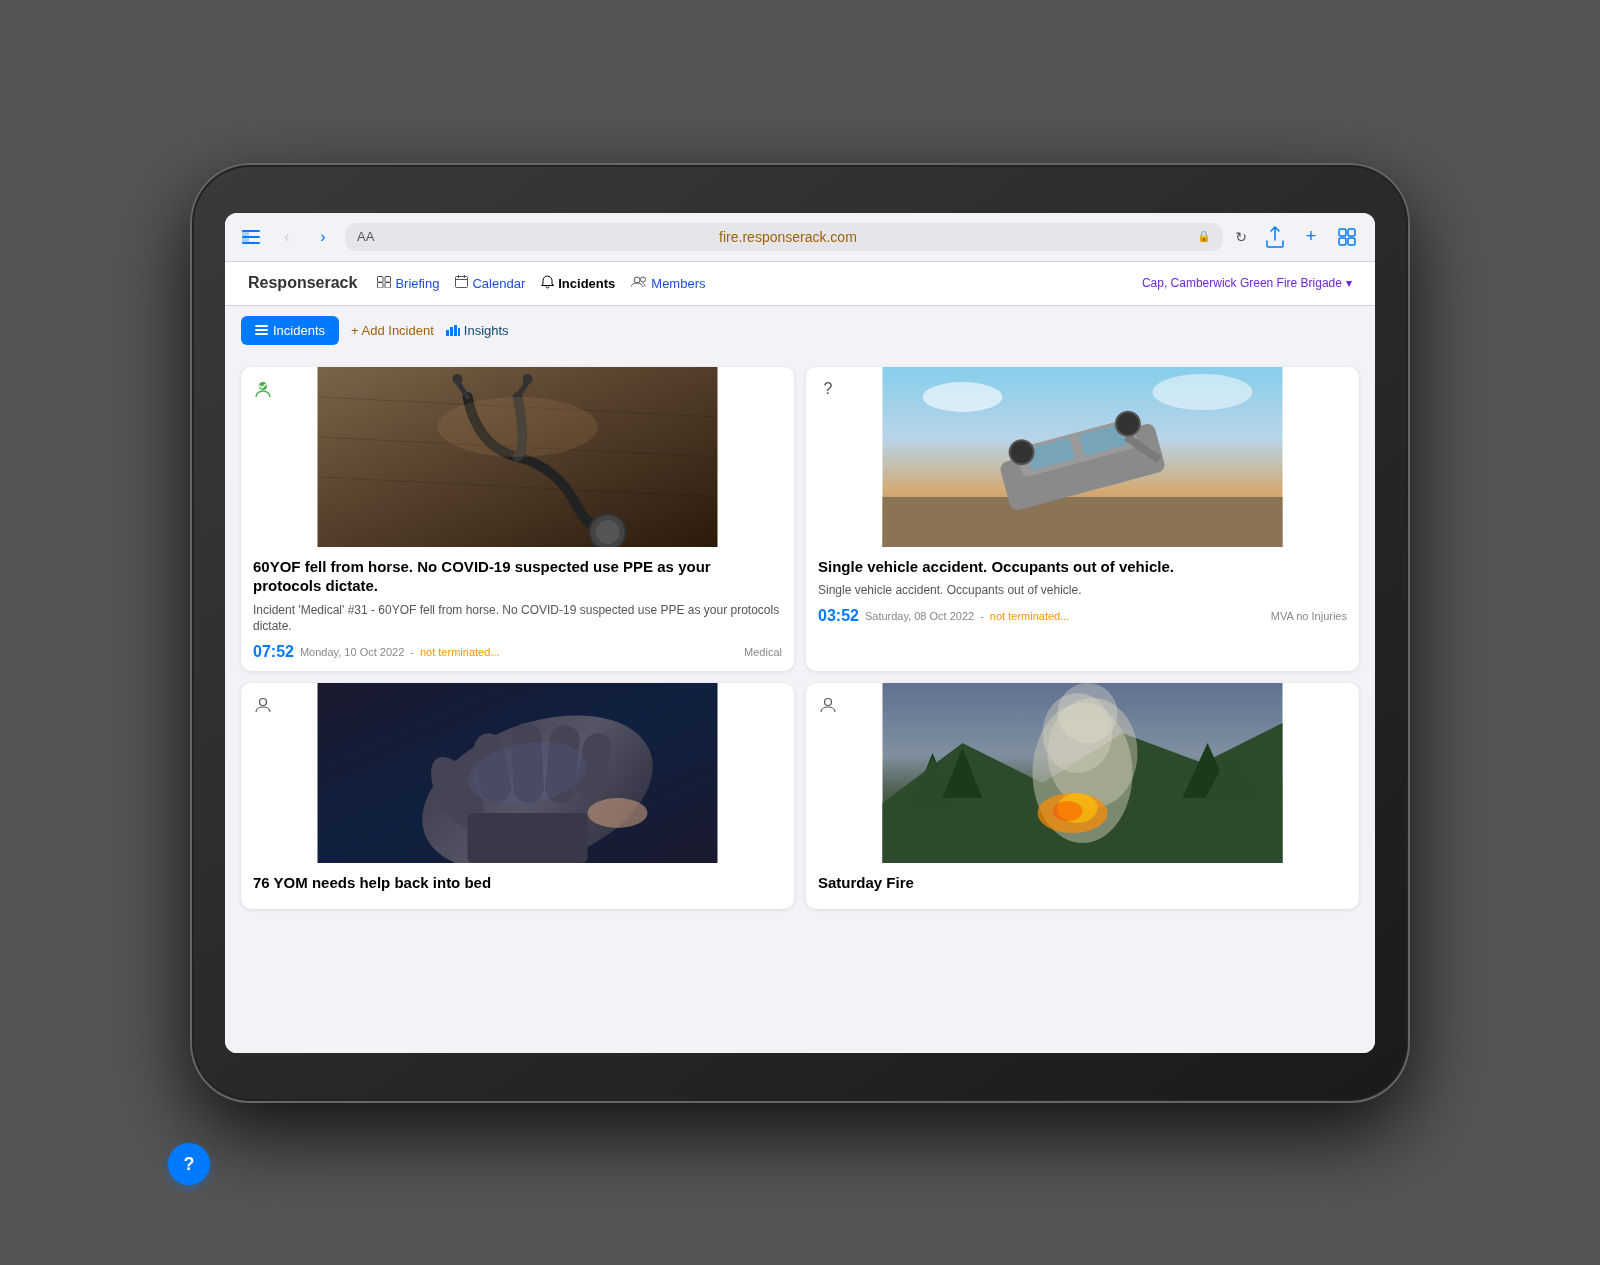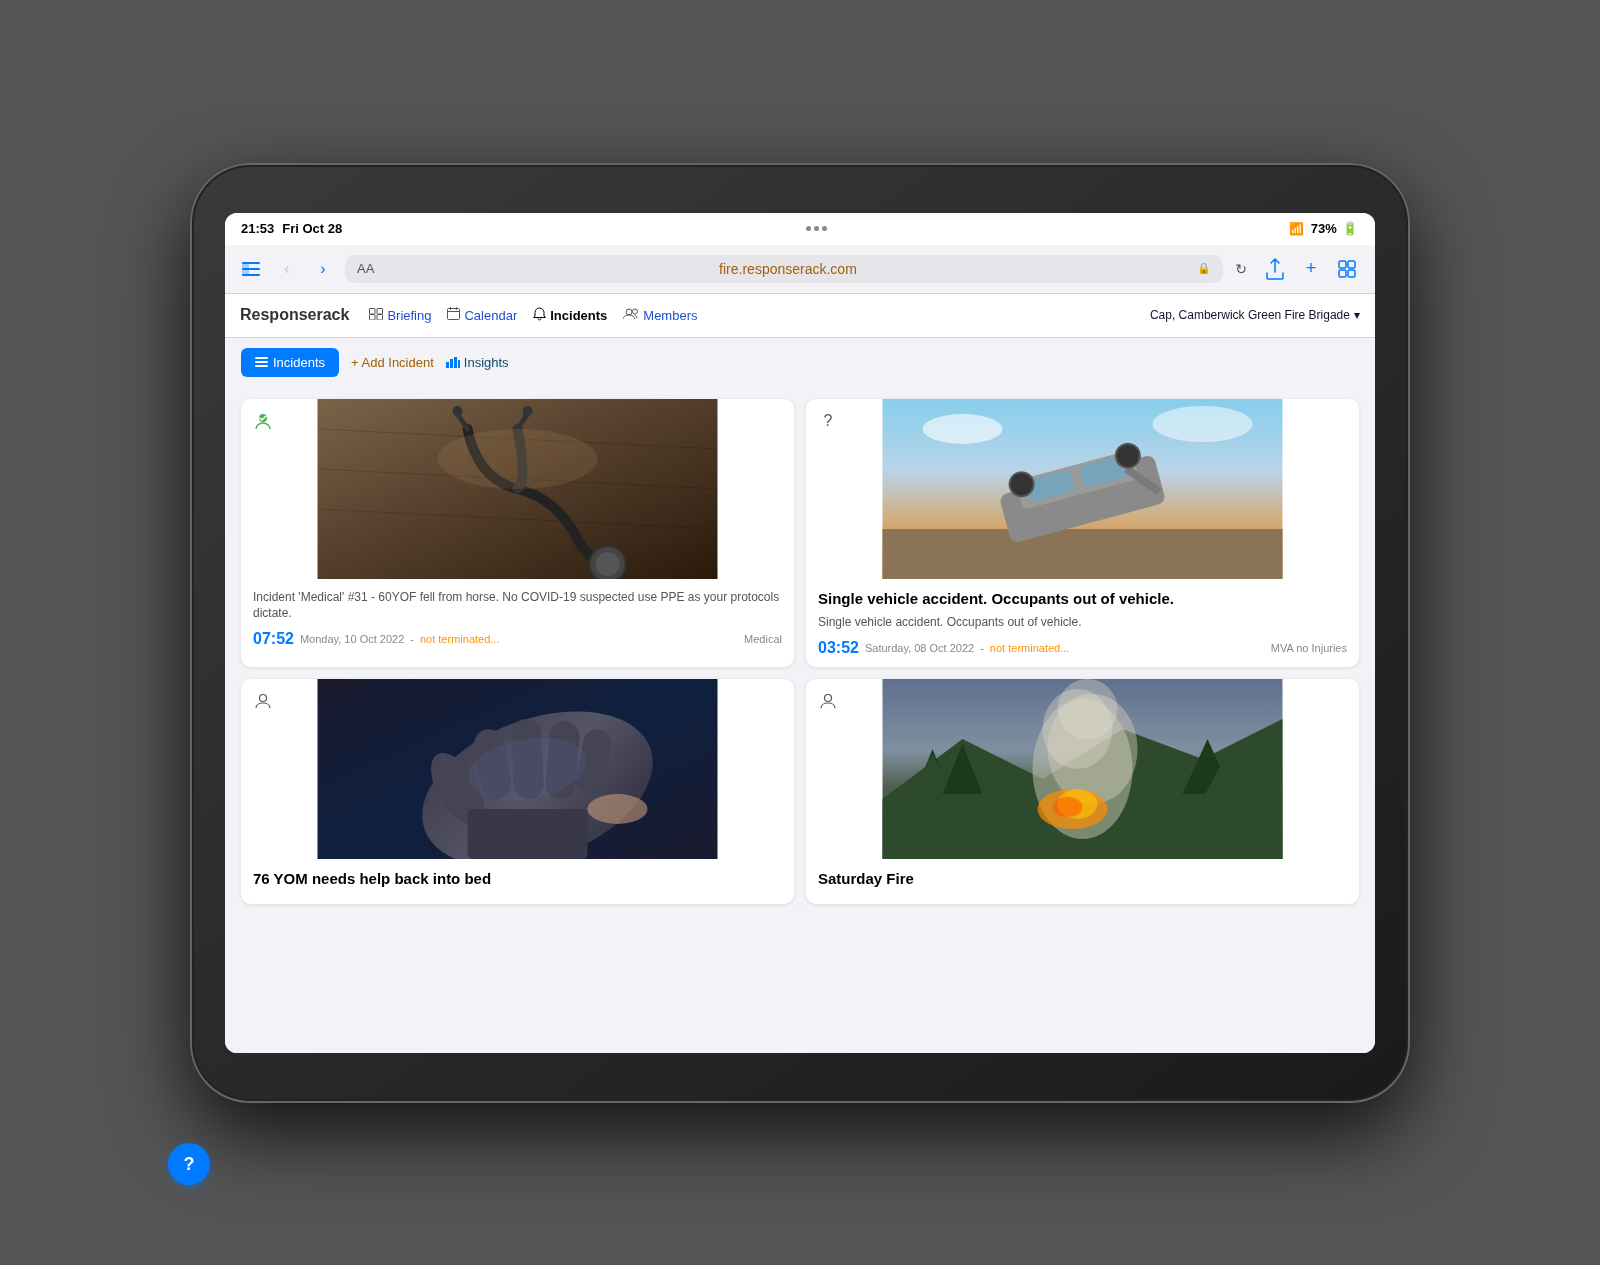--- a/index.html
+++ b/index.html
@@ -105,21 +105,21 @@
       border: none;
       cursor: pointer;
       color: #007aff;
       font-size: 18px;
     }
 
     
     .app-nav {
       background: #fff;
       border-bottom: 1px solid #d1d1d6;
-      padding: 0 15px;
+      padding: 0 23px;
       display: flex;
       align-items: center;
       min-height: 44px;
     }
     .app-brand {
       font-size: 16px;
       font-weight: 600;
       color: #333;
       margin-right: 20px;
     }
@@ -131,21 +131,21 @@
       font-size: 13px;
       color: #1d4ed8;
       cursor: pointer;
       padding: 10px 0;
       text-decoration: none;
     }
     .nav-item.active { color: #000; font-weight: 600; }
     .nav-item-icon { font-size: 12px; }
     .nav-right {
       font-size: 12px;
-      color: #0f172a;
+      color: #6d28d9;
       display: flex;
       align-items: center;
       gap: 4px;
     }
 
     
     .actions-bar {
       background: #f2f2f7;
       padding: 10px 16px;
       display: flex;
@@ -274,36 +274,20 @@
       box-shadow: 0 3px 10px rgba(0,122,255,0.4);
       z-index: 100;
     }
   </style>
 </head>
 <body>
 
 <div class="tablet">
   <div class="tablet-screen">
 
-    <div class="status-bar">
-      <div class="status-left">
-        <span>21:53</span>
-        <span>Fri Oct 28</span>
-      </div>
-      <div class="status-dots">
-        <span></span>
-          <span></span>
-          <span></span>
-      </div>
-      <div class="status-right">
-        <span class="wifi-icon">📶</span>
-        <span>73%</span>
-        <span>🔋</span>
-      </div>
-    </div>
 
     <div class="browser-chrome">
       <button class="browser-btn">
         <svg width="18" height="14" viewBox="0 0 18 14" fill="none" xmlns="http://www.w3.org/2000/svg">
           <rect x="0" y="0" width="7" height="14" rx="2" fill="#007aff" opacity="0.3"></rect>
           <rect x="0" y="0" width="18" height="2" rx="1" fill="#007aff"></rect>
           <rect x="0" y="6" width="18" height="2" rx="1" fill="#007aff"></rect>
           <rect x="0" y="12" width="18" height="2" rx="1" fill="#007aff"></rect>
         </svg>
       </button>
@@ -442,20 +426,21 @@
             </svg>
             <div class="card-badge">
               <svg width="18" height="18" viewBox="0 0 18 18" fill="none">
                 <circle cx="9" cy="6" r="4" fill="#4CAF50"></circle>
                 <path d="M2 17c0-3.3 3.1-6 7-6s7 2.7 7 6" stroke="#4CAF50" stroke-width="1.5" fill="none"></path>
                 <path d="M6 6l2 2 4-4" stroke="white" stroke-width="1.5" stroke-linecap="round" stroke-linejoin="round"></path>
               </svg>
             </div>
           </div>
           <div class="card-body">
+            <div class="card-title">60YOF fell from horse. No COVID-19 suspected use PPE as your protocols dictate.</div>
             <div class="card-desc">Incident 'Medical' #31 - 60YOF fell from horse. No COVID-19 suspected use PPE as your protocols dictate.</div>
             <div class="card-meta">
               <span class="card-time">07:52</span>
               <span>Monday, 10 Oct 2022</span>
               <span>-</span>
               <span class="card-status">not terminated...</span>
               <span class="card-type">Medical</span>
             </div>
           </div>
         </div>

